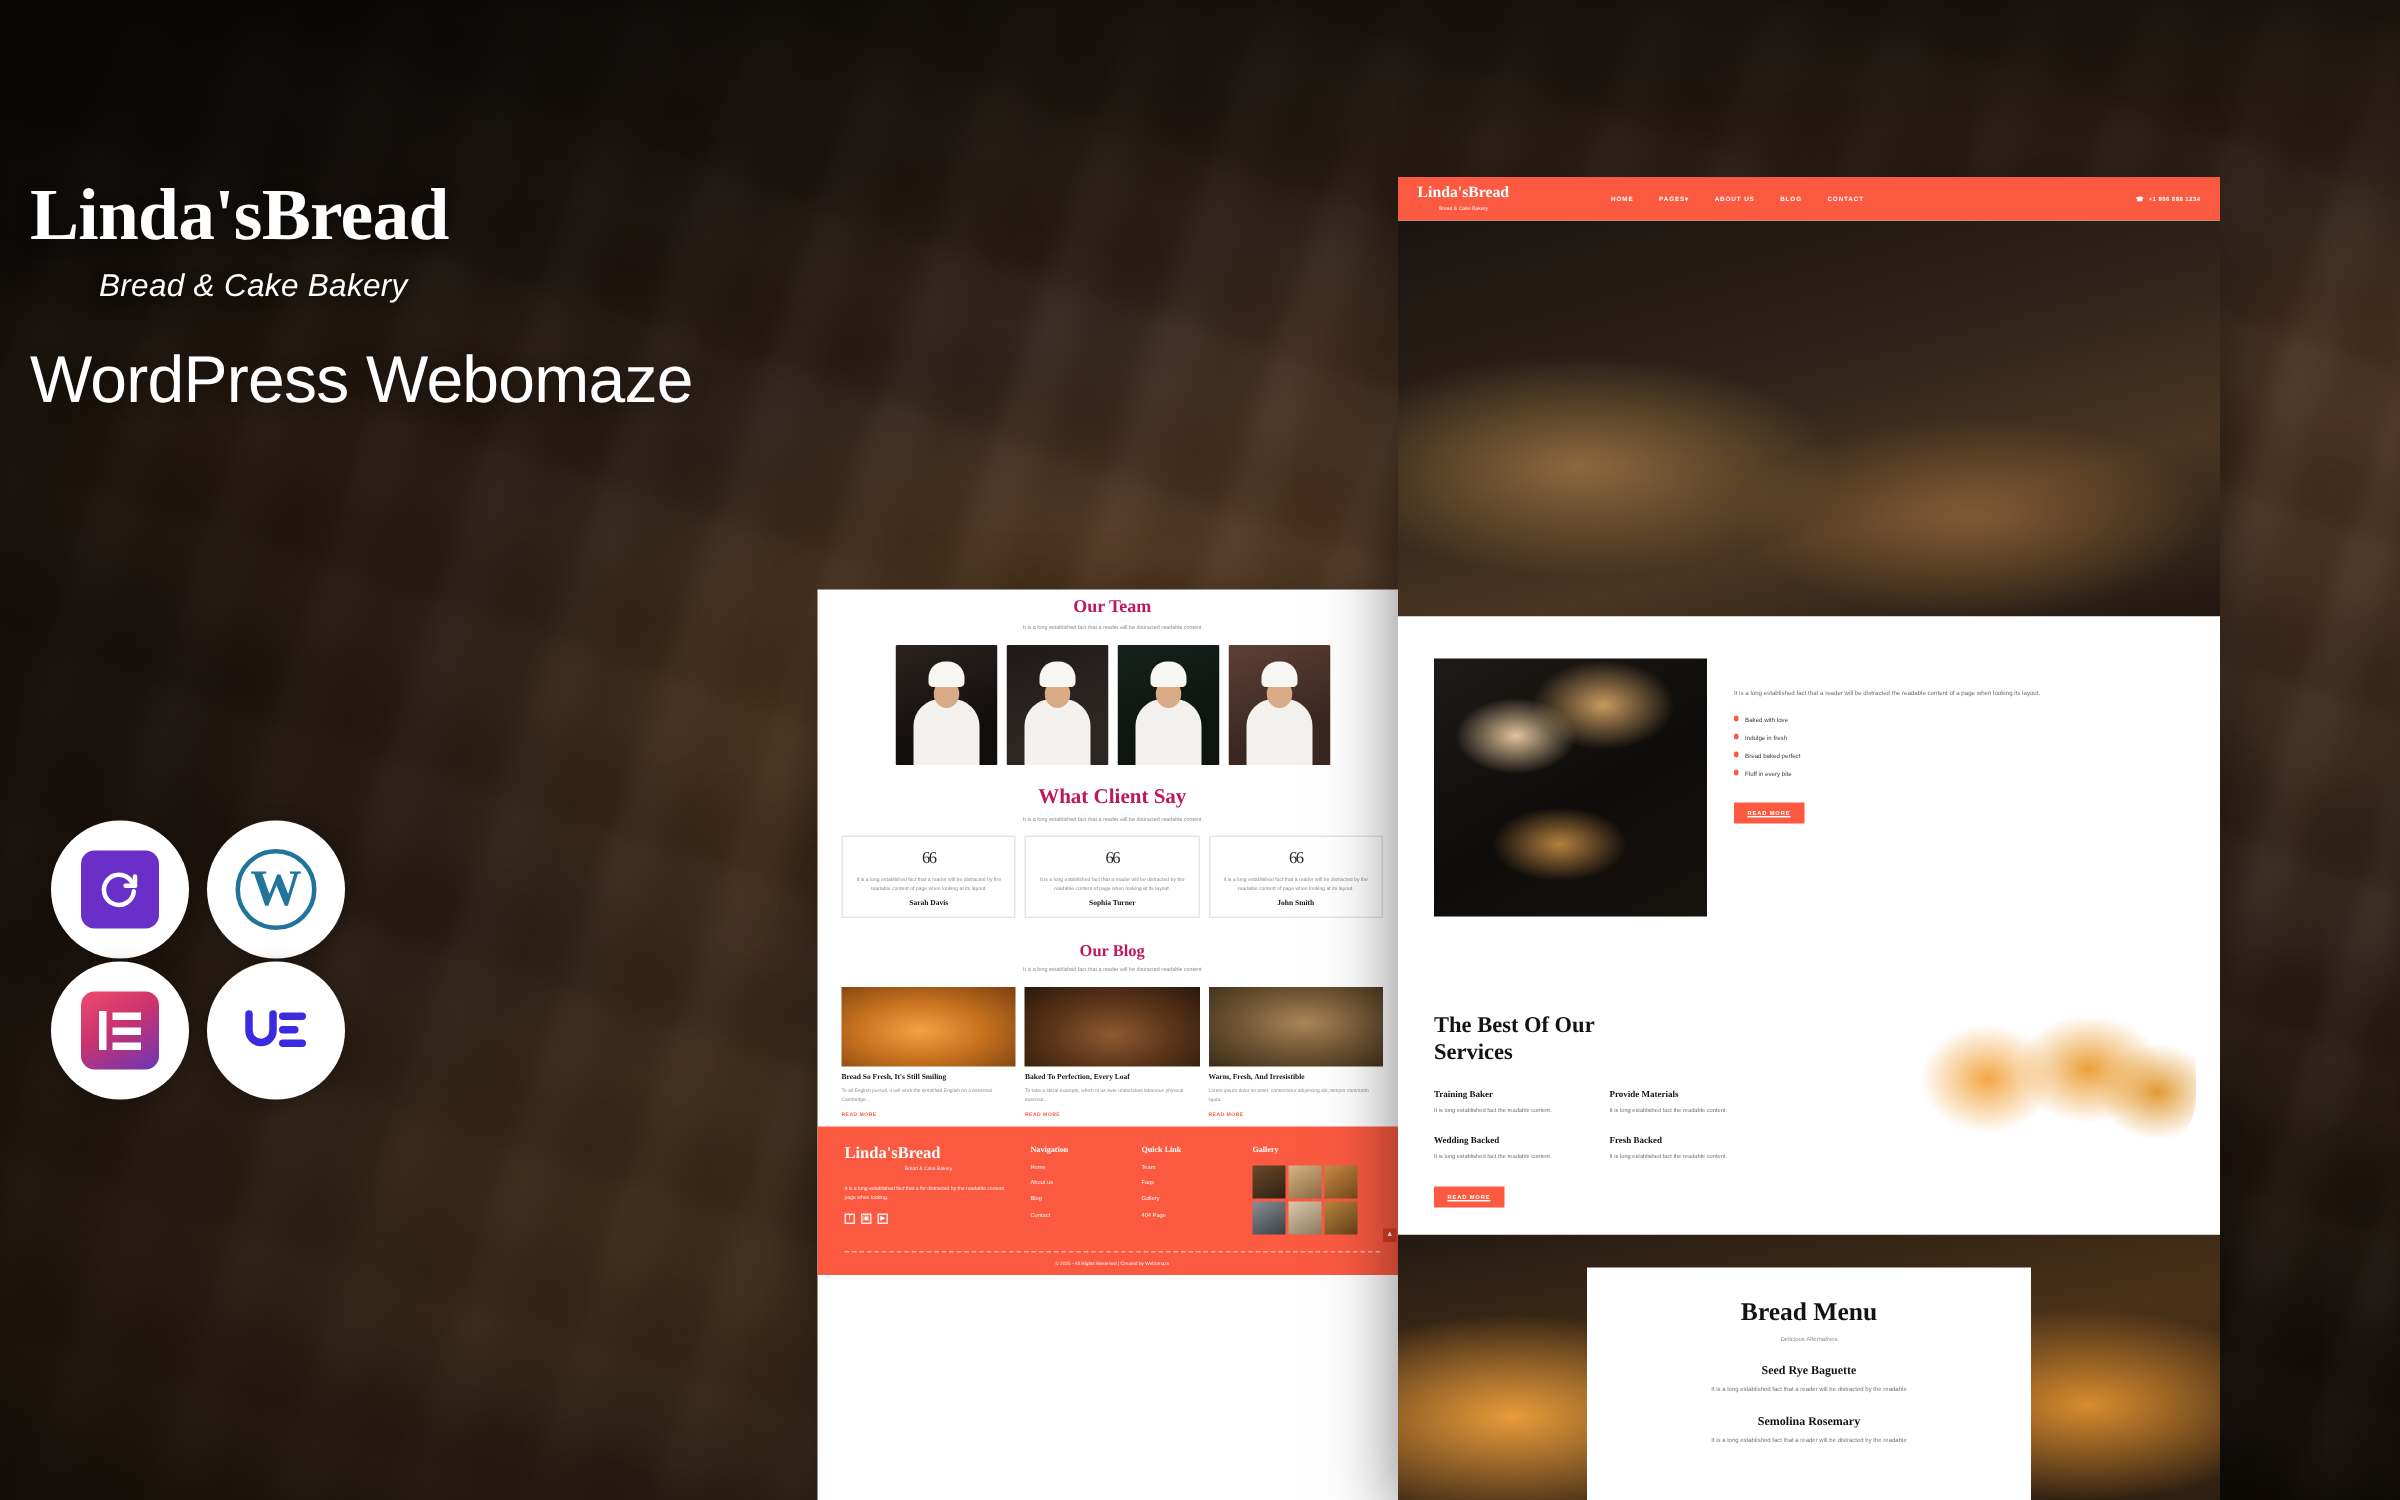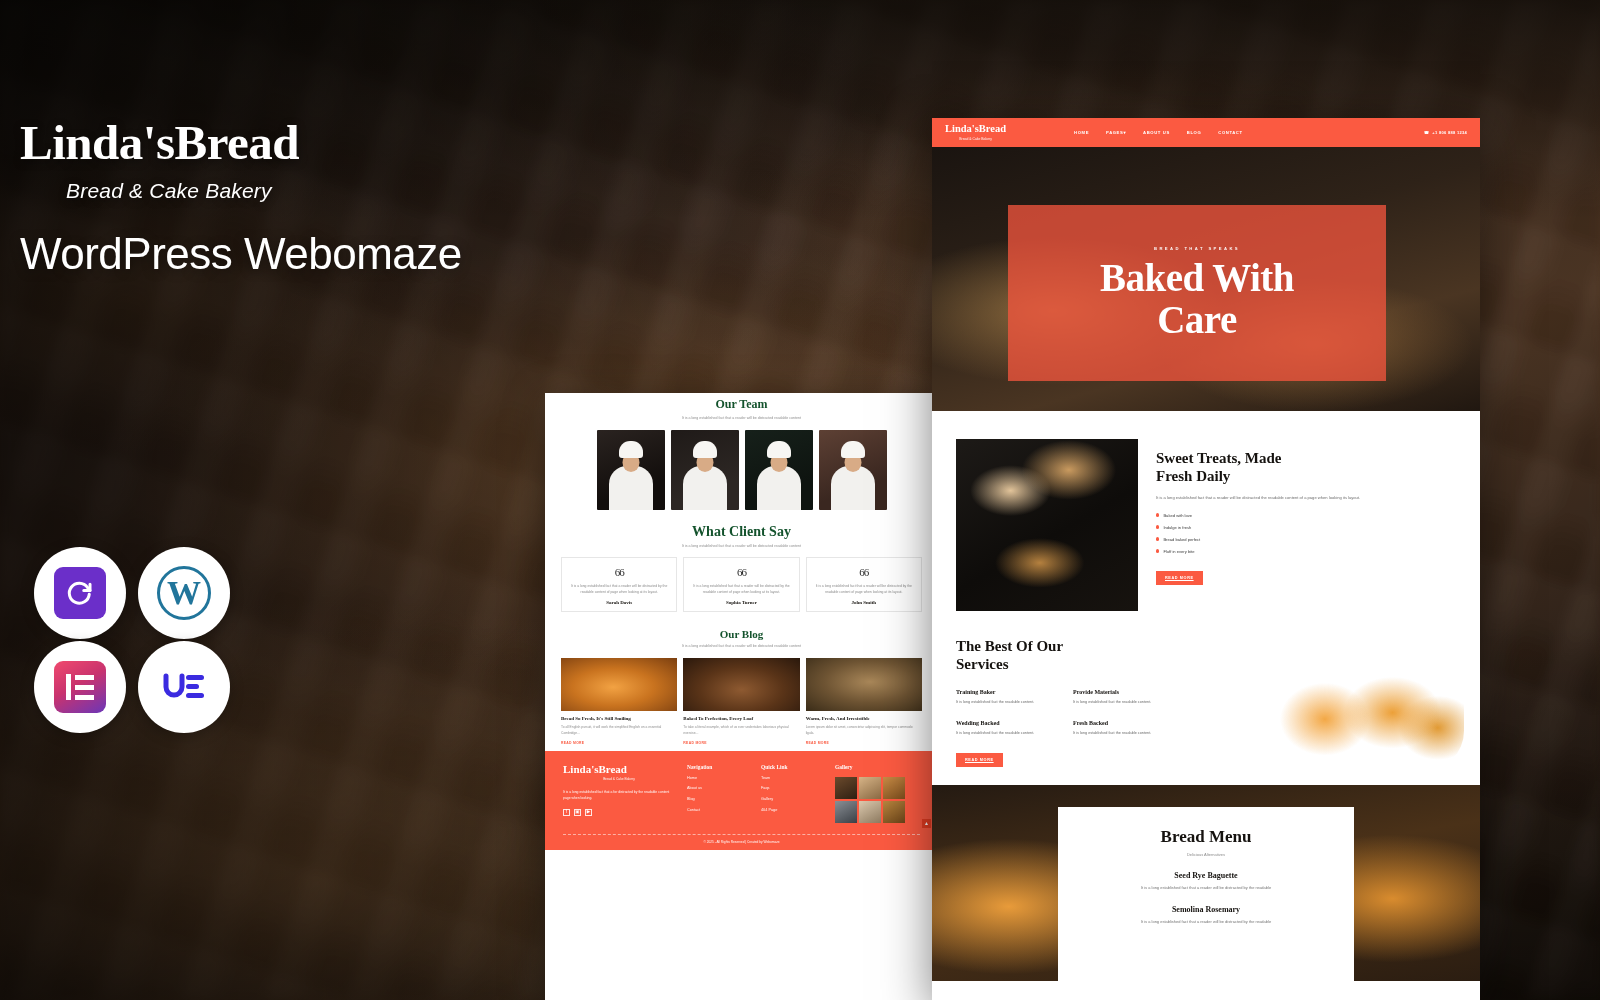--- a/index.html
+++ b/index.html
@@ -84,21 +84,21 @@
   
   .serif { font-family:"Liberation Serif", serif; }
 
   
   #center {
     position:absolute; left:545px; top:393px; width:393px; height:607px;
     background:#fff; z-index:4; overflow:hidden;
     box-shadow:0 10px 40px rgba(0,0,0,.45);
   }
   .c-sec { padding: 0 16px; }
-  .c-h { text-align:center; font-family:"Liberation Serif",serif; font-weight:700; color:#14532d; }
+  .c-h { text-align:center; font-family:"Liberation Serif",serif; font-weight:700; color:#be185d; }
   .c-sub { text-align:center; color:#8d8d8d; font-size:3.6px; line-height:1.7; margin:3px auto 0; max-width:120px; }
 
   .team-row { display:flex; gap:6px; justify-content:center; margin-top:9px; }
   .chef { width:68px; height:80px; border-radius:1px; position:relative; overflow:hidden; }
   .chef .bgimg { position:absolute; inset:0; }
   .chef .body { position:absolute; left:50%; transform:translateX(-50%); bottom:0; width:44px; height:44px;
                 background:#f2f1ee; border-radius:18px 18px 0 0; }
   .chef .head { position:absolute; left:50%; transform:translateX(-50%); bottom:38px; width:17px; height:19px;
                 background:#d8ab86; border-radius:50%; }
   .chef .hat  { position:absolute; left:50%; transform:translateX(-50%); bottom:52px; width:24px; height:17px;
@@ -177,21 +177,21 @@
   .about-p { font-size:4.1px; line-height:1.85; color:#6d6d6d; margin-top:9px; }
   .about-ul { margin-top:11px; }
   .about-ul li { list-style:none; font-size:4.1px; color:#3b3b3b; margin-bottom:7px;
                  display:flex; align-items:center; gap:4px; }
   .about-ul li::before { content:""; width:3.4px; height:3.4px; background:#fb5a41; border-radius:50%; display:block; }
   .btn-red { display:inline-block; background:#fb5a41; color:#fff; font-size:3.8px; font-weight:700;
              letter-spacing:.6px; padding:5px 9px; margin-top:10px; }
 
   
   #rserv { display:flex; padding:16px 24px 18px; gap:10px; }
-  .serv-left { width:218px; flex:none; }
+  .serv-left { width:218px; flex:none;margin-top:38px; }
   .serv-h { font-family:"Liberation Serif",serif; font-weight:700; font-size:15px; line-height:1.2; color:#15120f; }
   .serv-grid { display:grid; grid-template-columns:1fr 1fr; gap:14px 16px; margin-top:16px; }
   .serv-t { font-family:"Liberation Serif",serif; font-weight:700; font-size:6px; color:#15120f; }
   .serv-d { font-size:3.8px; line-height:1.85; color:#6d6d6d; margin-top:4px; }
   .serv-right { flex:1; position:relative; }
 
   
   #rmenu { position:relative; height:196px; overflow:hidden; }
   .menu-photo { position:absolute; inset:0; }
   .menu-card { position:absolute; left:50%; transform:translateX(-50%); top:22px;
@@ -394,40 +394,29 @@
       <span>☎</span>
       <span>+1 806 888 1234</span>
     </div>
   </div>
 
   <div id="rhero">
     <div class="hero-photo" style="background:
            radial-gradient(ellipse 45% 40% at 22% 62%, rgba(210,160,90,.55), rgba(0,0,0,0) 70%),
            radial-gradient(ellipse 40% 35% at 70% 75%, rgba(196,140,74,.45), rgba(0,0,0,0) 72%),
            linear-gradient(165deg,#1a1410 0%,#2e2218 40%,#4a3522 70%,#201710 100%);"></div>
-    <div class="hero-box">
-      <div class="hero-eyebrow">BREAD THAT SPEAKS</div>
-      <div class="hero-h1">
-        <span>Baked With</span><br>
-        <span>Care</span>
-      </div>
-    </div>
   </div>
 
   <div id="rabout">
     <div class="about-img" style="background:
            radial-gradient(ellipse 36% 24% at 62% 18%, #c99a5f 0%, rgba(0,0,0,0) 72%),
            radial-gradient(ellipse 30% 20% at 30% 30%, #e2c49a 0%, rgba(0,0,0,0) 74%),
            radial-gradient(ellipse 34% 20% at 46% 72%, #b5813f 0%, rgba(0,0,0,0) 72%),
            linear-gradient(150deg,#1d1a17 0%,#0e0c0a 55%,#17130f 100%);"></div>
     <div class="about-txt">
-      <div class="about-h">
-        <span>Sweet Treats, Made</span><br>
-        <span>Fresh Daily</span>
-      </div>
       <div class="about-p">It is a long established fact that a reader will be distracted the readable content of a page when looking its layout.</div>
       <ul class="about-ul">
         <li>
             <span>Baked with love</span>
           </li>
         <li>
             <span>Indulge in fresh</span>
           </li>
         <li>
             <span>Bread baked perfect</span>

